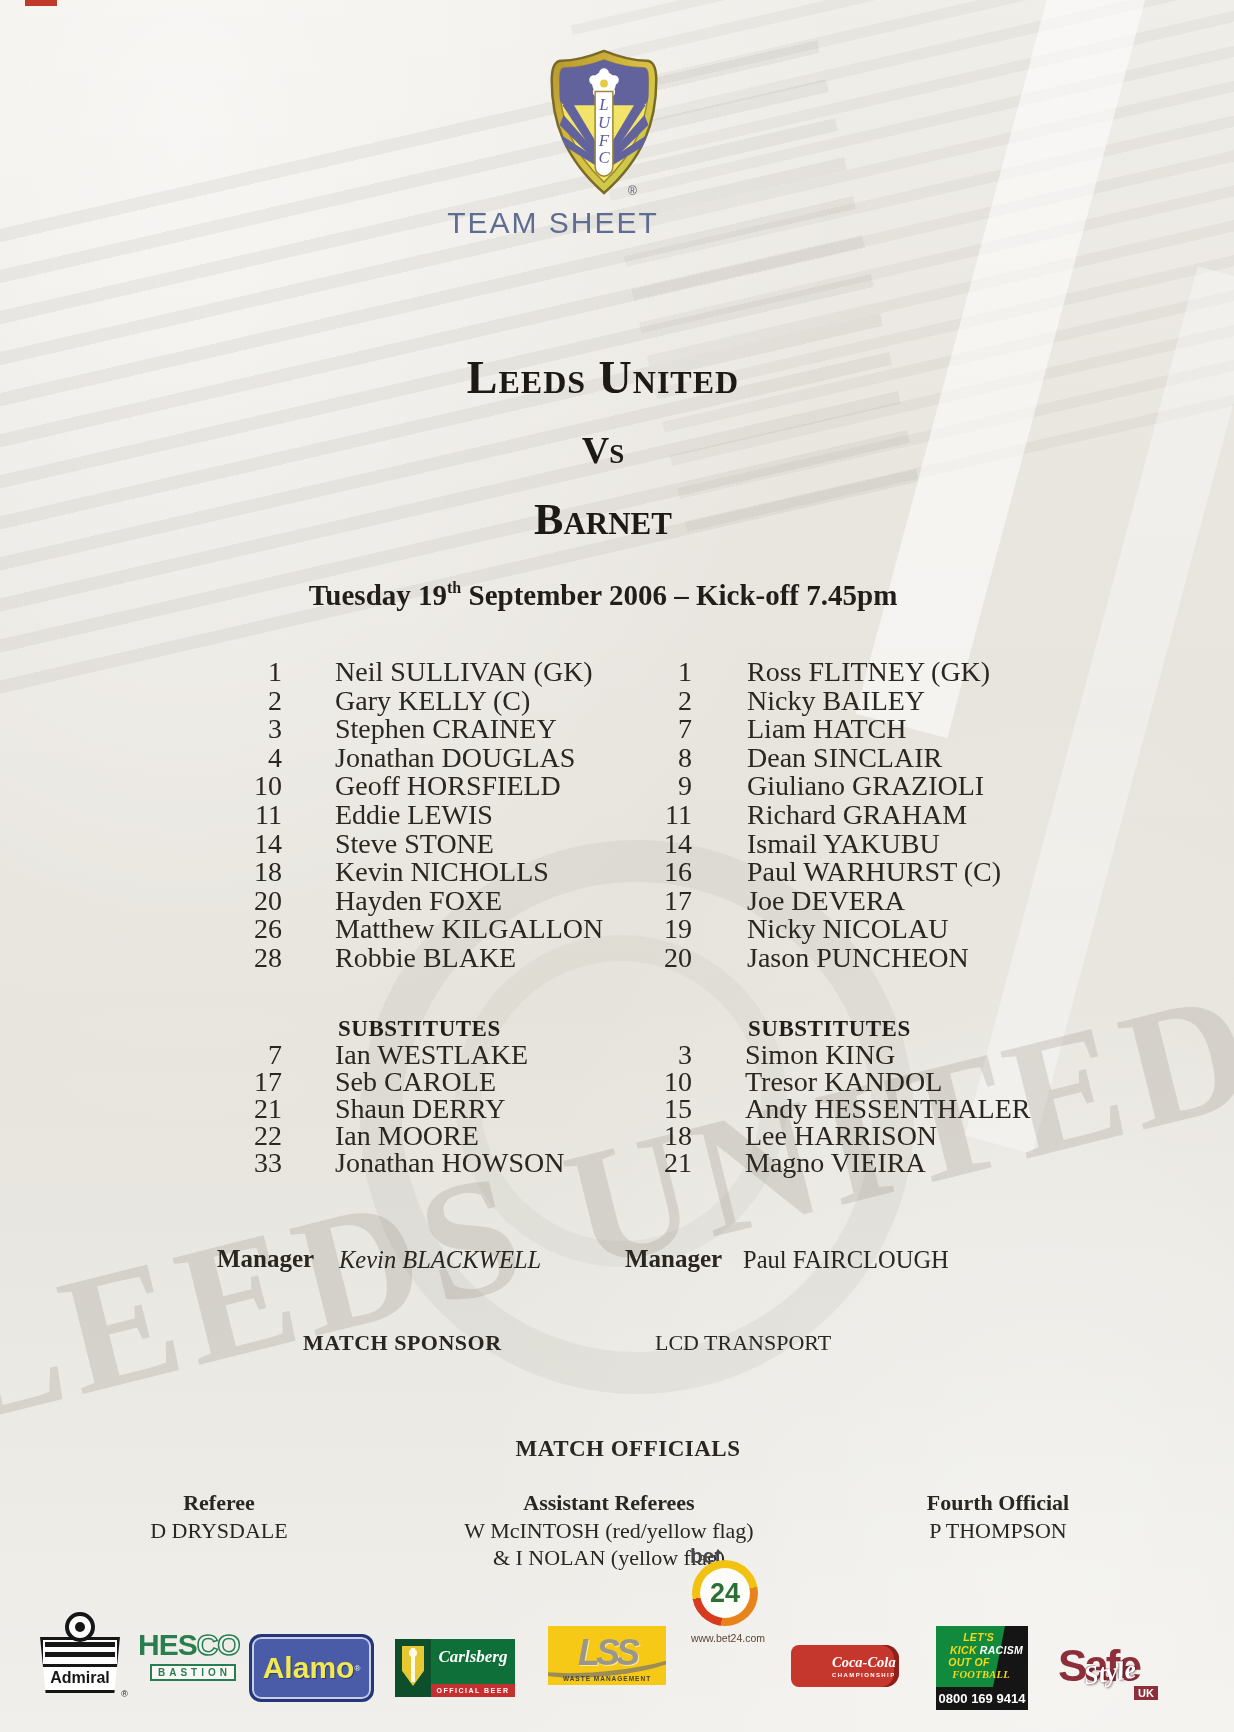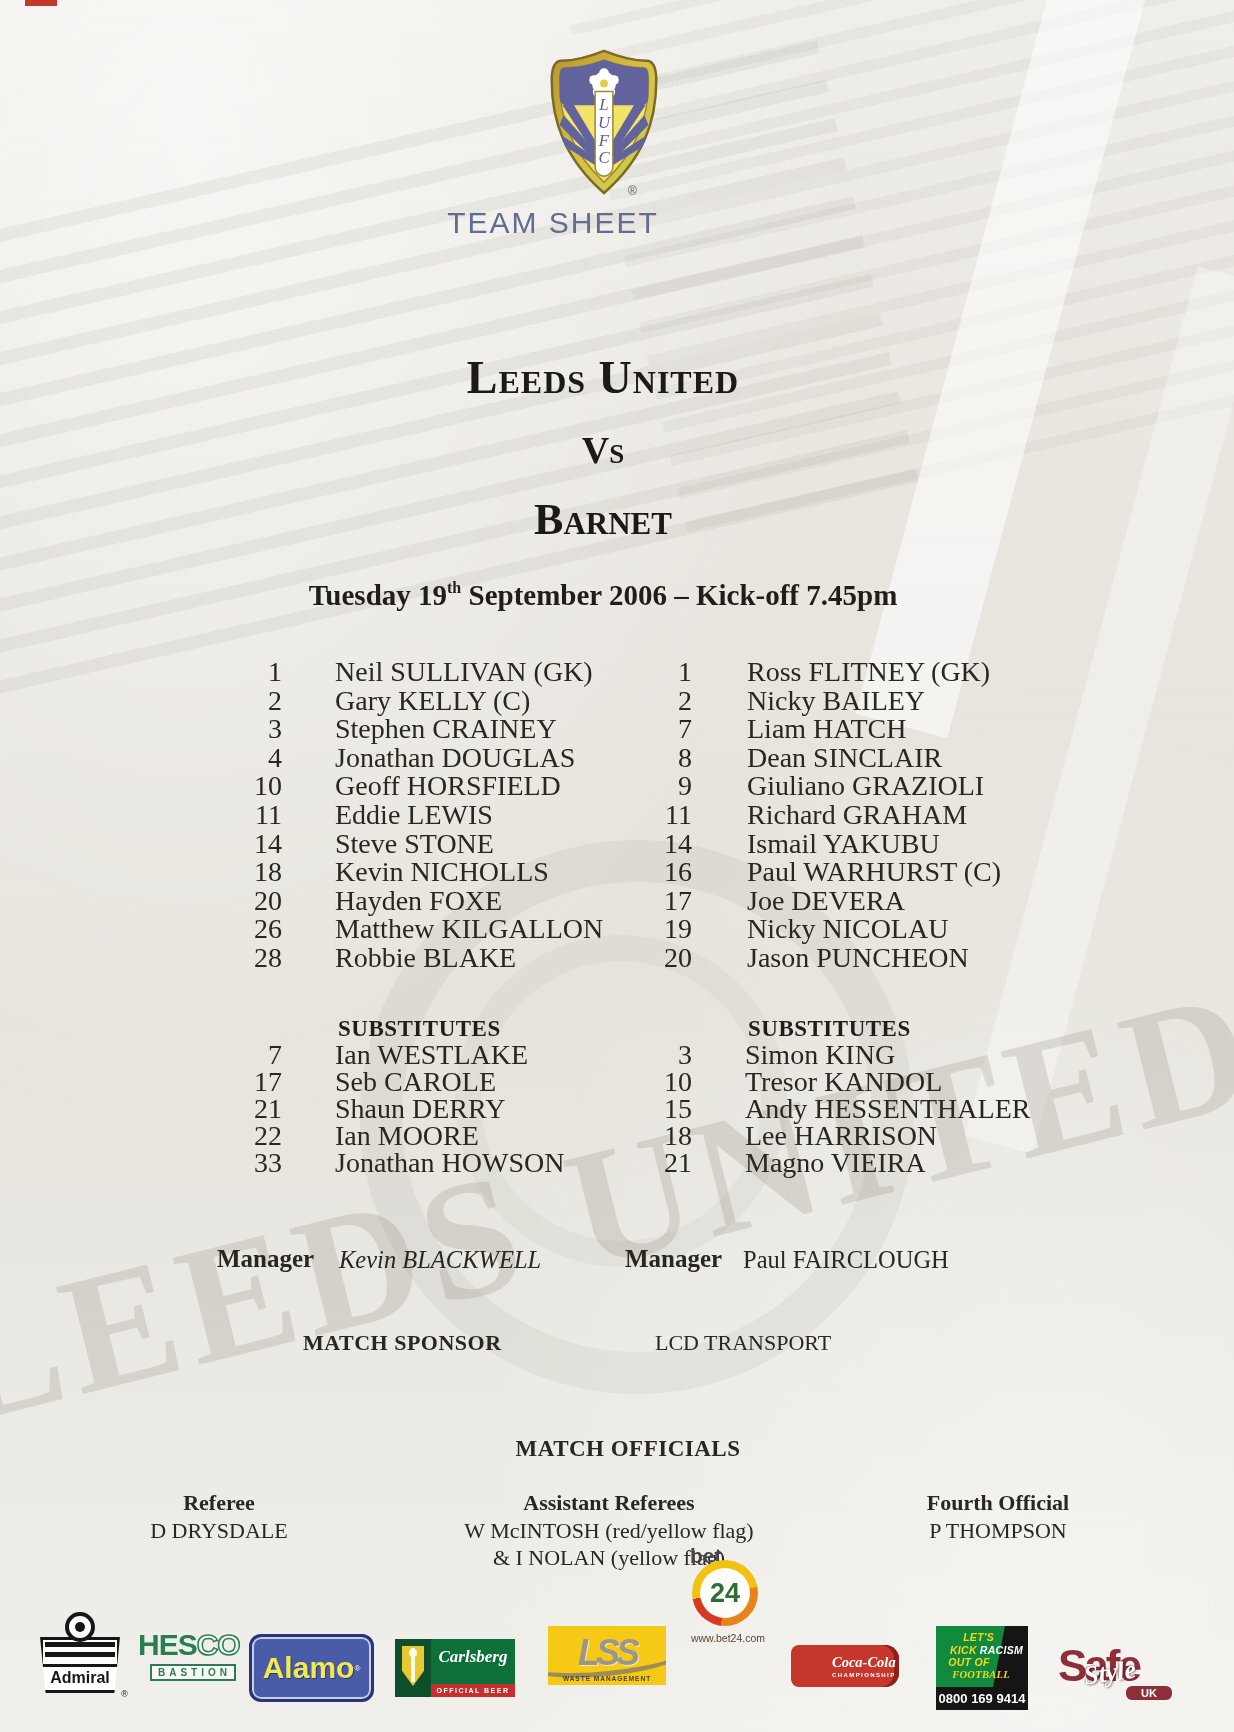--- a/index.html
+++ b/index.html
@@ -148,22 +148,22 @@
   .kick-line.l3{padding-right:26px;text-align:center;}
   .kick-line.l4{padding-right:18px;font-family:Liberation Serif, serif;}
   .kick-white{color:#fff;margin-left:3px;}
   .kick-phone{background:#151515;color:#fff;text-align:center;font:bold 13px "Liberation Sans",sans-serif;
     padding:4px 0;}
   
   .lg-safestyle{left:1058px;top:1638px;width:118px;height:66px;position:absolute;}
   .ss-safe{font:900 44px "Liberation Sans",sans-serif;color:#8c2f3a;letter-spacing:-3px;line-height:56px;}
   .ss-style{position:absolute;left:26px;top:20px;font:bold italic 26px "Liberation Serif",serif;color:#fff;
     transform:rotate(-8deg);text-shadow:1px 1px 2px rgba(60,10,15,0.55), -1px -1px 1px rgba(60,10,15,0.35);}
-  .ss-uk{position:absolute;right:4px;bottom:4px;background:#8c2f3a;color:#fff;
-    font:bold 11px "Liberation Sans",sans-serif;padding:1px 15px;border-radius:6px;}
+  .ss-uk{position:absolute;right:18px;bottom:4px;background:#8c2f3a;color:#fff;
+    font:bold 11px "Liberation Sans",sans-serif;padding:1px 4px;}
 </style>
 </head>
 <body>
 
 <div class="page">
 
   <div class="wm-stripes"></div>
   <div class="wm-stripes2"></div>
   <div class="wm-band"></div>
   <div class="wm-band2"></div>

